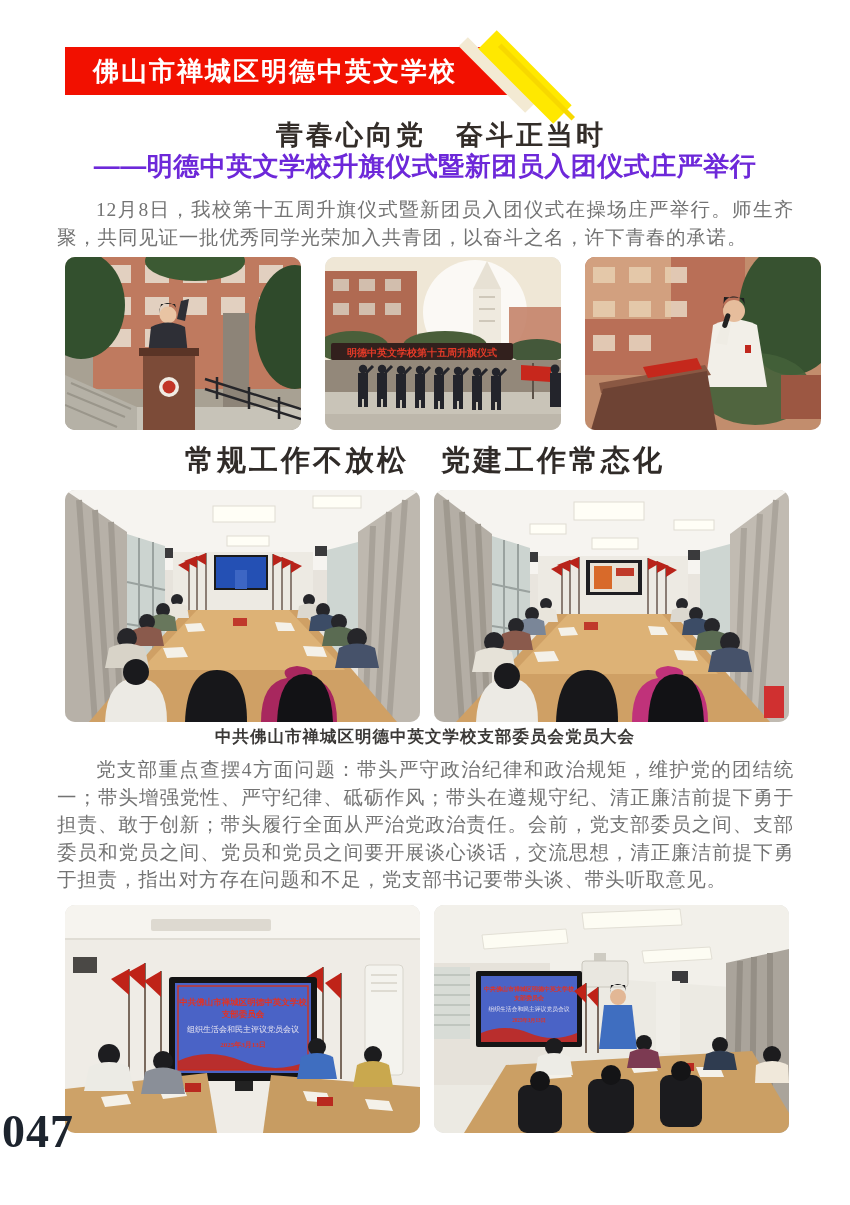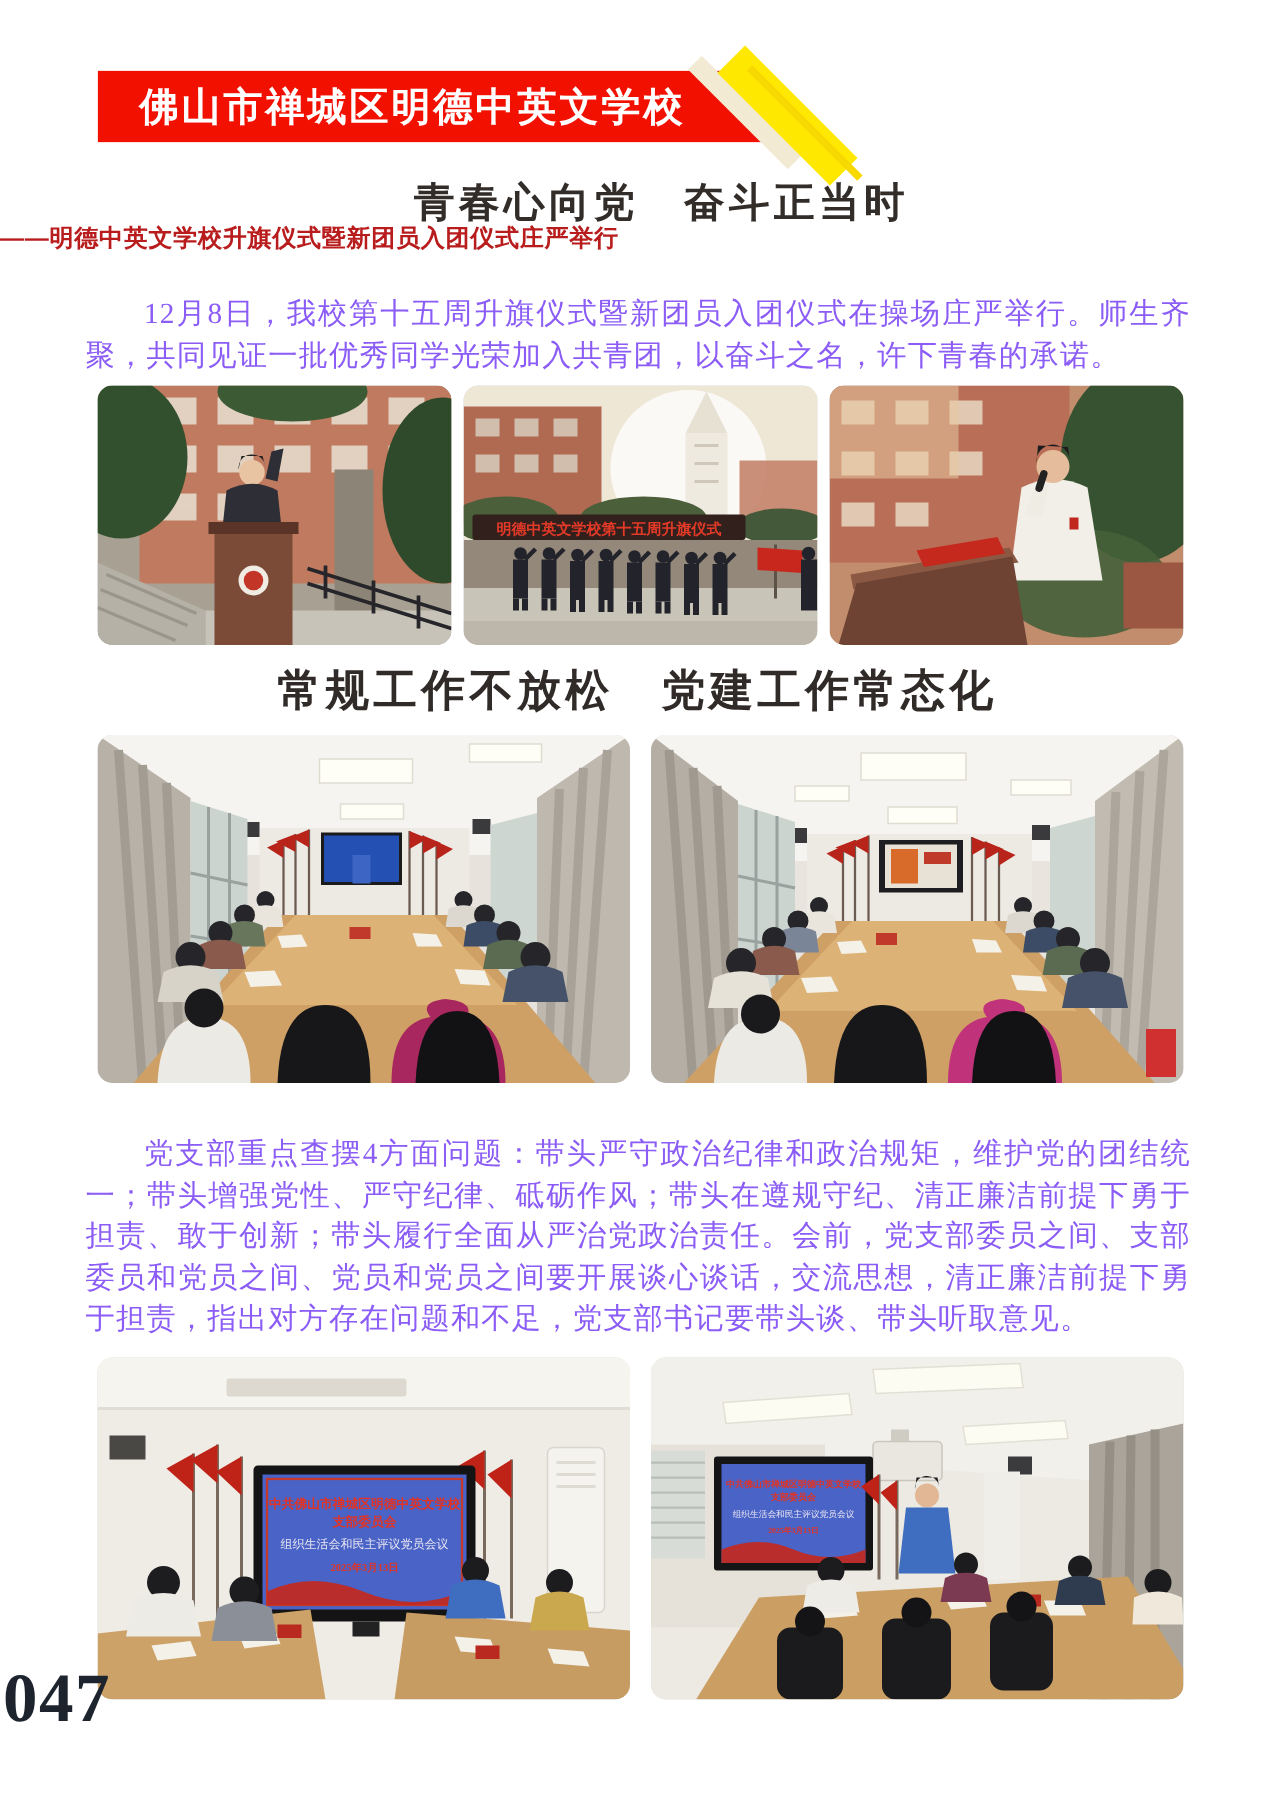--- a/index.html
+++ b/index.html
@@ -16,37 +16,37 @@
           transform:rotate(-45deg);}
   .ribbon .yellow{position:absolute;left:30px;top:0;width:26px;height:106px;background:#ffe800;
           transform:rotate(-45deg);}
   .ribbon .yellow-edge{position:absolute;left:52px;top:6px;width:5px;height:104px;background:#f7d800;
           transform:rotate(-45deg);}
 
   
   .title{position:absolute;left:0;top:117px;width:100%;text-align:center;
          font-family:"Liberation Sans","DejaVu Sans",sans-serif;
          font-size:27px;font-weight:bold;color:#332d29;letter-spacing:3px;margin-left:16px;}
-  .subtitle{position:absolute;left:0;top:149px;width:100%;text-align:left;
+  .subtitle{position:absolute;left:0;top:149px;width:100%;text-align:center;
          font-family:"Liberation Sans","DejaVu Sans",sans-serif;
-         font-size:16px;font-weight:bold;color:#b91c1c;letter-spacing:.5px;}
+         font-size:26px;font-weight:bold;color:#6d28d9;letter-spacing:.5px;}
   .body-para{position:absolute;left:57px;width:737px;font-size:19.5px;line-height:27.6px;
-         text-align:justify;text-indent:2em;color:#8b5cf6;letter-spacing:.8px;margin:0;}
+         text-align:justify;text-indent:2em;color:#737373;letter-spacing:.8px;margin:0;}
   .para1{top:196px;}
   .para2{top:756px;}
   .section-heading{position:absolute;left:0;top:441px;width:100%;text-align:center;
          font-family:Liberation Mono, monospace;
          font-size:29px;font-weight:bold;color:#302b28;letter-spacing:3px;}
   .caption{position:absolute;left:0;width:100%;text-align:center;font-size:16.5px;
          font-weight:bold;color:#3a3836;letter-spacing:1px;margin:0;}
   .caption1{top:726px;}
   .caption2{top:1138px;}
 
   
-  .photo-row{position:absolute;left:65px;display:flex;gap:8px;}
+  .photo-row{position:absolute;left:65px;display:flex;gap:24px;}
   .row1{top:257px;}
   .row2{top:490px;gap:14px;}
   .row3{top:905px;gap:14px;}
   figure{margin:0;border-radius:10px;overflow:hidden;background:#ddd;line-height:0;}
   figure svg{display:block;}
 
   .page-number{position:absolute;left:2px;top:1105px;font-family:"Liberation Serif","DejaVu Serif",serif;
          font-weight:bold;font-size:46px;color:#1d242e;letter-spacing:1px;}
 </style>
 </head>
@@ -374,20 +374,21 @@
           <path d="M42 232 q2 -44 32 -44 q30 0 30 44 z" fill="#eceae4"></path>
             <circle cx="73" cy="186" r="13" fill="#1a1a1d"></circle>
           <path d="M122 232 q2 -52 32 -52 q30 0 30 52 z" fill="#17171a"></path>
           <path d="M198 232 q0 -40 26 -44 q-8 -10 10 -12 q20 2 14 12 q26 4 26 44 z" fill="#c0327a"></path>
           <path d="M214 232 q2 -48 28 -48 q26 0 28 48 z" fill="#121215"></path>
         </g>
       </svg>
     </figure>
   </div>
 
+  <p class="caption caption1">中共佛山市禅城区明德中英文学校支部委员会党员大会</p>
 
   <p class="body-para para2">党支部重点查摆4方面问题：带头严守政治纪律和政治规矩，维护党的团结统一；带头增强党性、严守纪律、砥砺作风；带头在遵规守纪、清正廉洁前提下勇于担责、敢于创新；带头履行全面从严治党政治责任。会前，党支部委员之间、支部委员和党员之间、党员和党员之间要开展谈心谈话，交流思想，清正廉洁前提下勇于担责，指出对方存在问题和不足，党支部书记要带头谈、带头听取意见。</p>
 
   <div class="photo-row row3">
 
     <figure>
       <svg width="355" height="228" viewBox="0 0 355 228">
         <rect width="355" height="228" fill="#efece6"></rect>
         <rect width="355" height="34" fill="#f6f4ef"></rect>
         <rect x="86" y="14" width="120" height="12" rx="2" fill="#ddd9d0"></rect>

